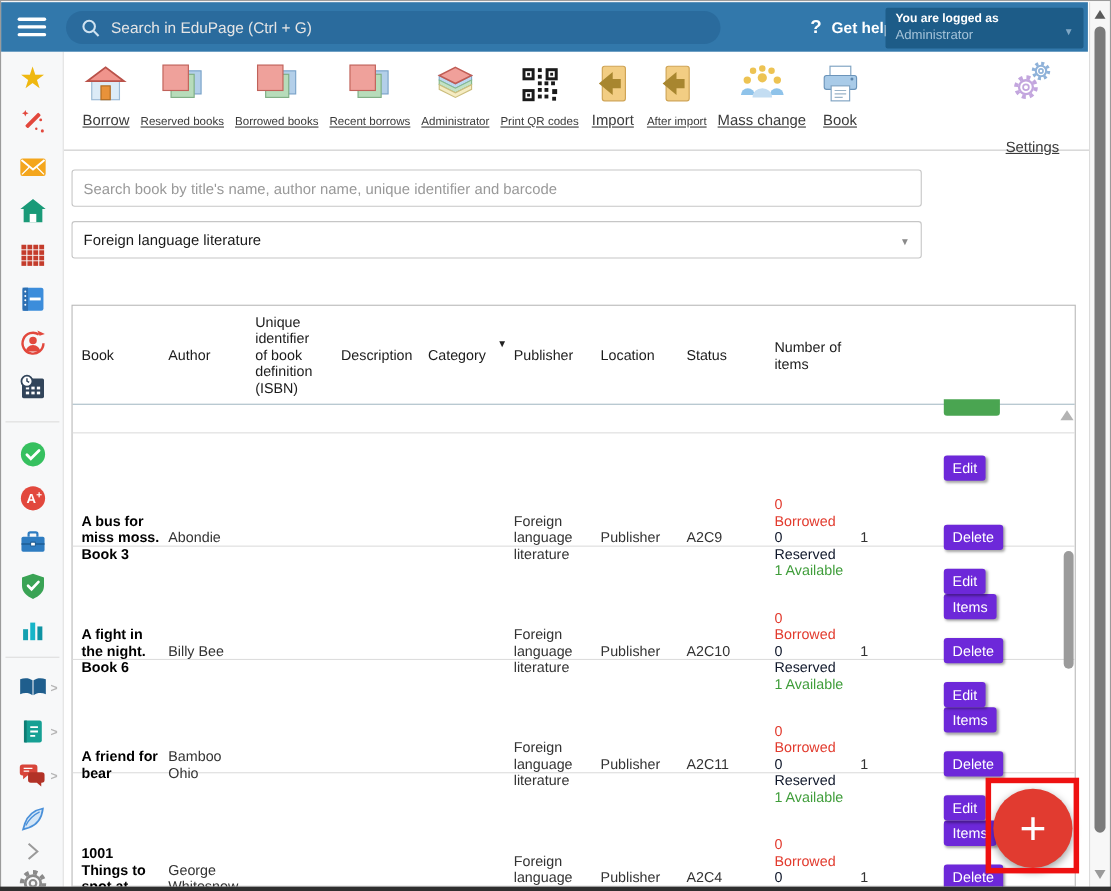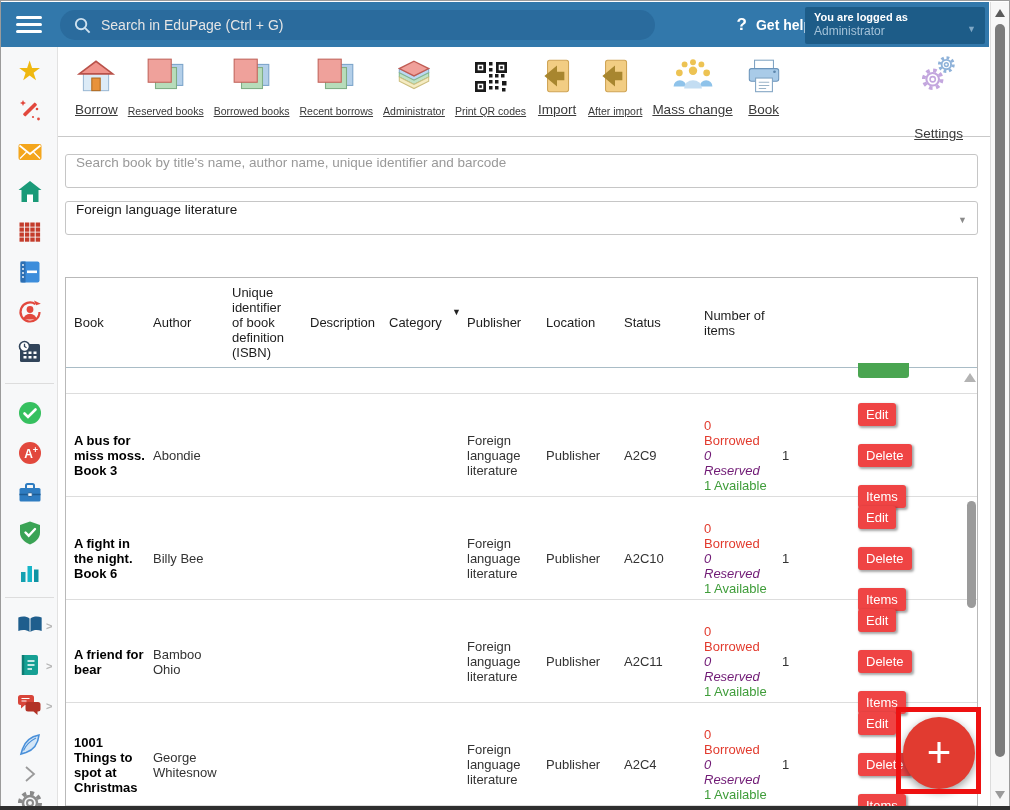--- a/index.html
+++ b/index.html
@@ -40,45 +40,45 @@
 
 .toolbar { position:absolute; left:0; top:0; width:100%; height:90px; border-bottom:1px solid #c9c9c9; display:flex; align-items:flex-start; padding-left:12px; }
 .tb-item { display:flex; flex-direction:column; align-items:center; height:80px; margin-top:6px; padding:0 5px; cursor:pointer; }
 .tb-item .ibox { height:47px; display:flex; align-items:center; }
 .tb-item .lbl { font-size:13.5px; color:#3a3a3a; margin-top:2px; white-space:nowrap;text-decoration:underline; }
 .tb-item.small .lbl { font-size:10.5px; margin-top:5px; }
 .tb-item.active { background:#f9e8ab; border:4px solid #e90f1f; padding:0 5px 3px; margin-top:3px; height:84px; }
 .tb-settings { margin-left:auto; margin-right:22px;gap:29px; }
 
 
-.finput { position:absolute; left:7px; width:913px; height:34px; border:1px solid #c6c6c6; border-radius:3px; background:#fff; display:flex; padding:0 10px; }
+.finput { position:absolute; left:7px; width:773px; height:34px; border:1px solid #c6c6c6; border-radius:3px; background:#fff; display:flex; align-items:center; padding:0 10px; }
 .finput.f1 { top:107px; }
 .finput.f1 .ph { color:#999; font-size:13.5px; }
 .finput.f2 { top:154px; }
 .finput.f2 .val { color:#1a1a1a; font-size:13.5px; }
 .finput .dcaret { position:absolute; right:10px; top:13px; color:#8a8a8a; font-size:9px; }
 
 
 .btable { position:absolute; left:7px; top:230px; width:913px; height:530px; border:1px solid #b9b9b9; }
 .thead, .trow { display:grid; grid-template-columns:79px 79px 78px 79px 78px 79px 78px 80px 78px 76px 1fr; padding-left:8px; }
 .thead { height:90px; border-bottom:1px solid #a9bcc6; }
 .thead .hc { display:flex; align-items:center; font-size:13px; color:#1c1c1c; line-height:15px; padding-right:12px; position:relative; }
 .thead .hc.hc-uid { padding-right:21px; }
 .thead .sort { position:absolute; right:6px; top:27px; font-size:9px; color:#222; }
 .tbody { position:relative; }
 .partrow { height:26px; border-bottom:1px solid #ddd; position:relative; }
 .frag-top { position:absolute; left:792px; top:-5px; width:51px; height:15px; background:#4aa551; border-radius:0 0 3px 3px; }
 .trow { height:103px; border-bottom:1px solid #ddd; align-items:center; }
 .trow .c { font-size:13px; color:#333; line-height:15px; padding-right:12px; }
 .trow .c.title { font-weight:bold; color:#000000; padding-right:4px; }
 .st-b { color:#e23b2e; display:block; }
-.st-r { color:#701a75; display:block;font-style:italic; }
+.st-r { color:#0f172a; display:block; }
 .st-a { color:#3f9d3a; display:block; }
 .actions { display:flex; flex-direction:column; align-items:flex-start; }
-.gbtn { background:#ef4444; color:#fff; font-size:13px; border:none; border-radius:3px; padding:4px 8px; margin:9px 0; cursor:pointer; box-shadow:1.5px 1.5px 2.5px rgba(0,0,0,0.35); }
+.gbtn { background:#6d28d9; color:#fff; font-size:13px; border:none; border-radius:3px; padding:4px 8px; margin:20px 0; cursor:pointer; box-shadow:1.5px 1.5px 2.5px rgba(0,0,0,0.35); }
 
 .tscroll-up { position:absolute; left:898px; top:95px; width:0; height:0; border-left:6px solid transparent; border-right:6px solid transparent; border-bottom:9px solid #b3b3b3; }
 .tscroll-thumb { position:absolute; left:901px; top:223px; width:9px; height:107px; background:#9b9b9b; border-radius:5px; }
 
 
 .fab { position:absolute; left:845px; top:670px; width:72px; height:72px; border-radius:50%; background:#e13b30; color:#fff; display:flex; align-items:center; justify-content:center; font-size:42px; font-weight:400; box-shadow:0 3px 8px rgba(0,0,0,0.4); cursor:pointer; z-index:20; }
 .fab-ann { position:absolute; left:838px; top:660px; width:85px; height:87px; border:5px solid #ee1111; z-index:21; pointer-events:none; }
 </style>
 </head>
 <body>

